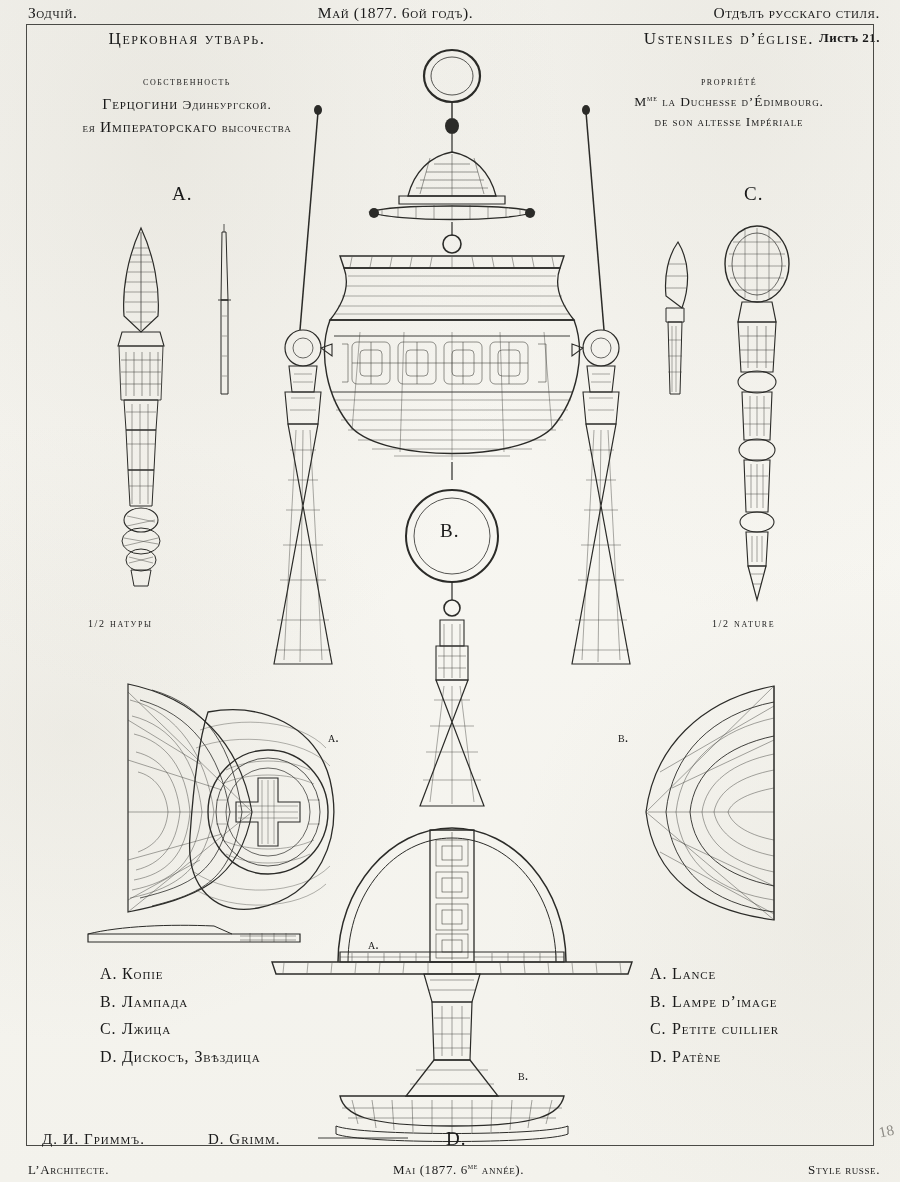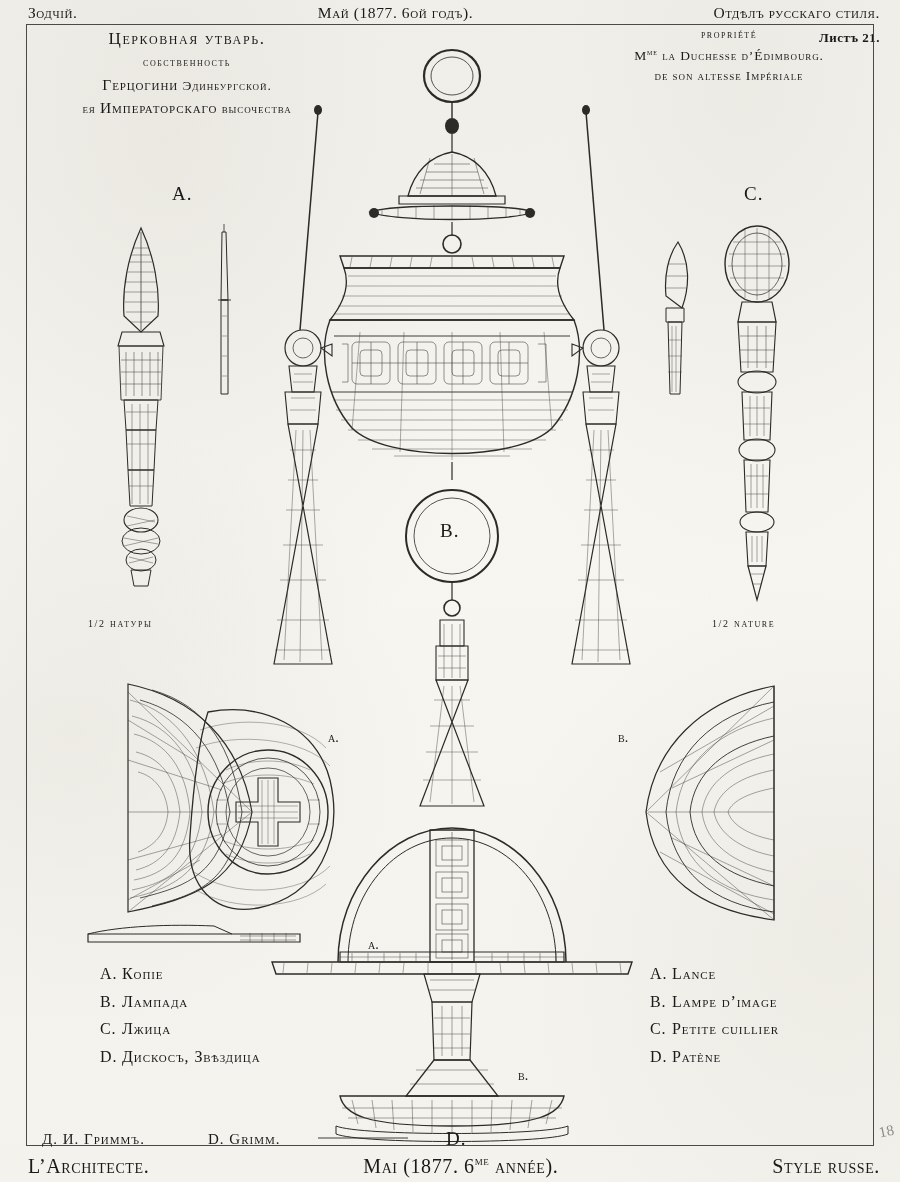--- a/index.html
+++ b/index.html
@@ -32,21 +32,21 @@
     left: 28px;
     right: 28px;
     display: flex;
     justify-content: space-between;
     align-items: baseline;
     font-size: 15.5px;
     letter-spacing: 0.6px;
     white-space: nowrap;
   }
   .runhead.top { top: 4px; }
-  .runhead.bottom { bottom: 4px; font-size: 20px; gap: 16px; }
+  .runhead.bottom { bottom: 4px; font-size: 13px; gap: 16px; }
   .runhead span { font-variant: small-caps; }
   .runhead .mid { flex: 0 0 auto; text-align: right; }
   .sheetno {
     position: absolute;
     right: 28px;
     top: 30px;
     font-size: 13px;
     font-weight: bold;
     letter-spacing: 0.5px;
   }
@@ -65,21 +65,21 @@
     position: absolute;
     text-align: center;
     line-height: 1.5;
   }
   .titleblock.left { left: 42px; top: 26px; width: 290px; }
   .titleblock.right { right: 34px; top: 26px; width: 290px; }
   .t1 {
     font-size: 17px;
     letter-spacing: 1.6px;
     font-variant: small-caps;
-    margin-bottom: 2px;
+    margin-bottom: 21px;
   }
   .t2 {
     font-size: 11px;
     letter-spacing: 1.5px;
     font-variant: small-caps;
     margin-bottom: 3px;
   }
   .t3 {
     font-size: 13.5px;
     letter-spacing: 0.9px;
@@ -158,20 +158,21 @@
       <span>Эдинбургской.</span>
     </div>
     <div class="t3">
       <span>ея</span>
       <span class="big">Императорскаго</span>
       <span>высочества</span>
     </div>
   </div>
 
   <div class="titleblock right">
+    <div class="t1">Ustensiles d’église.</div>
     <div class="t2">propriété</div>
     <div class="t3">
       <span>M</span><sup>me</sup><span> la Duchesse d’Édimbourg.</span>
     </div>
     <div class="t3">de son altesse Impériale</div>
   </div>
 
   <svg class="art" width="900" height="1182" viewBox="0 0 900 1182">
 
     <g transform="translate(0,0)">

